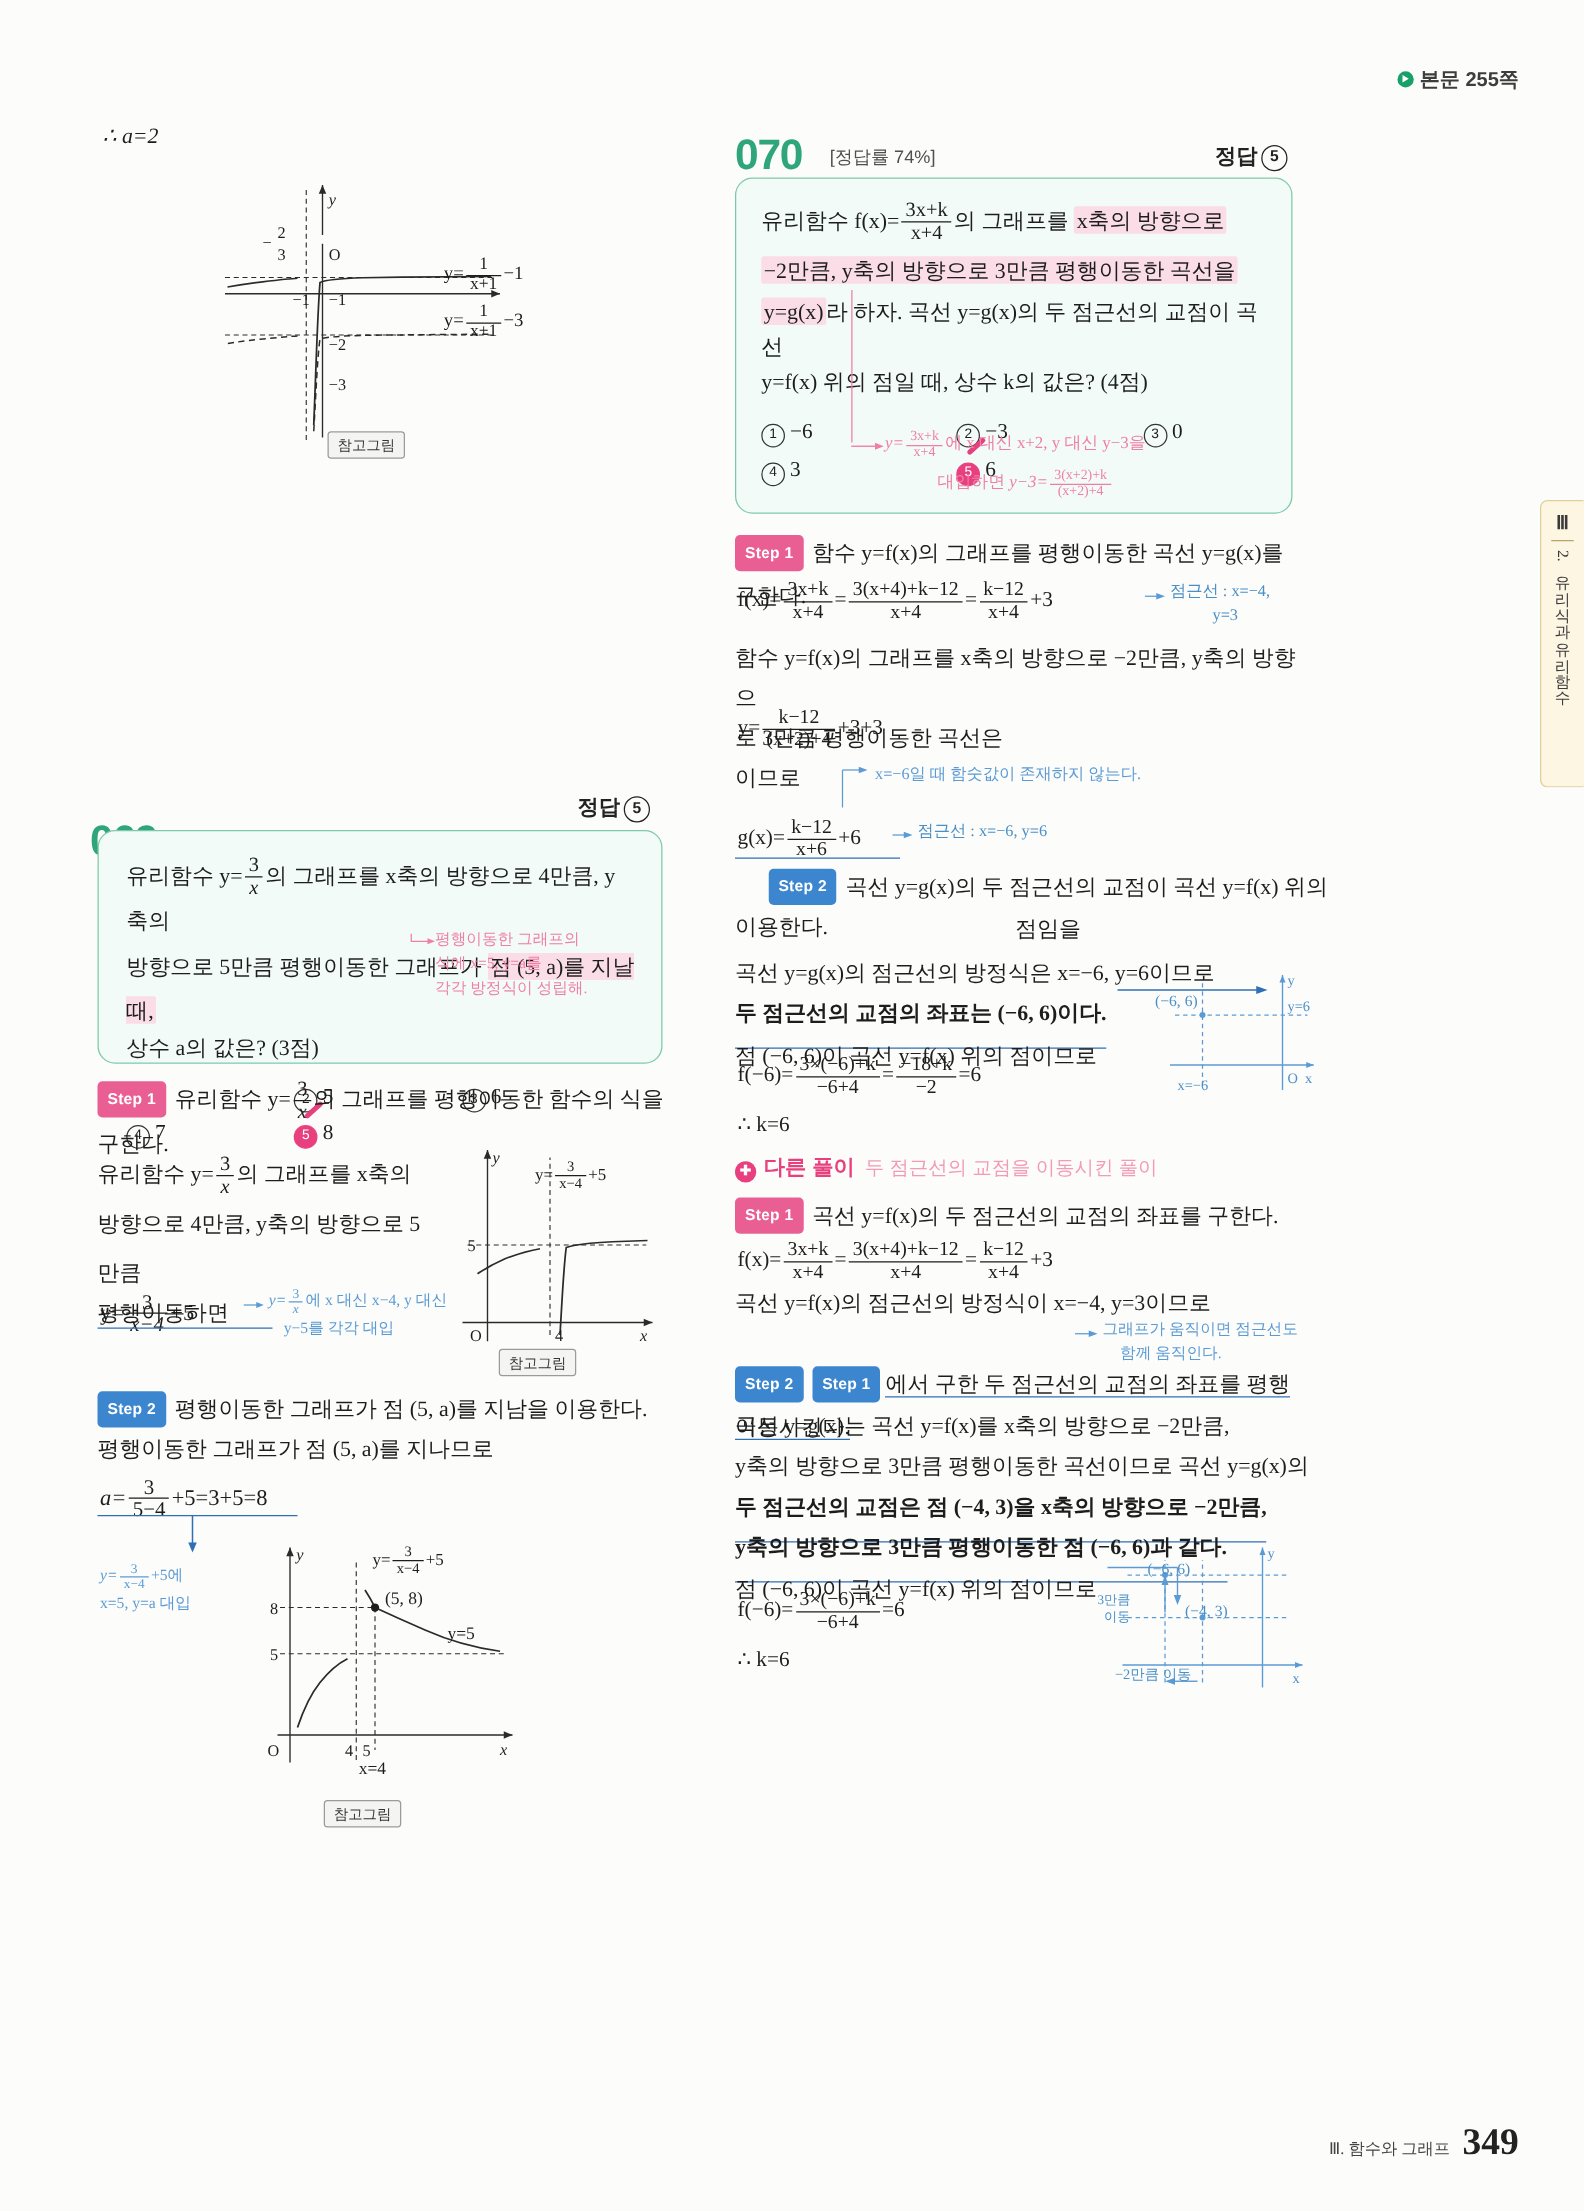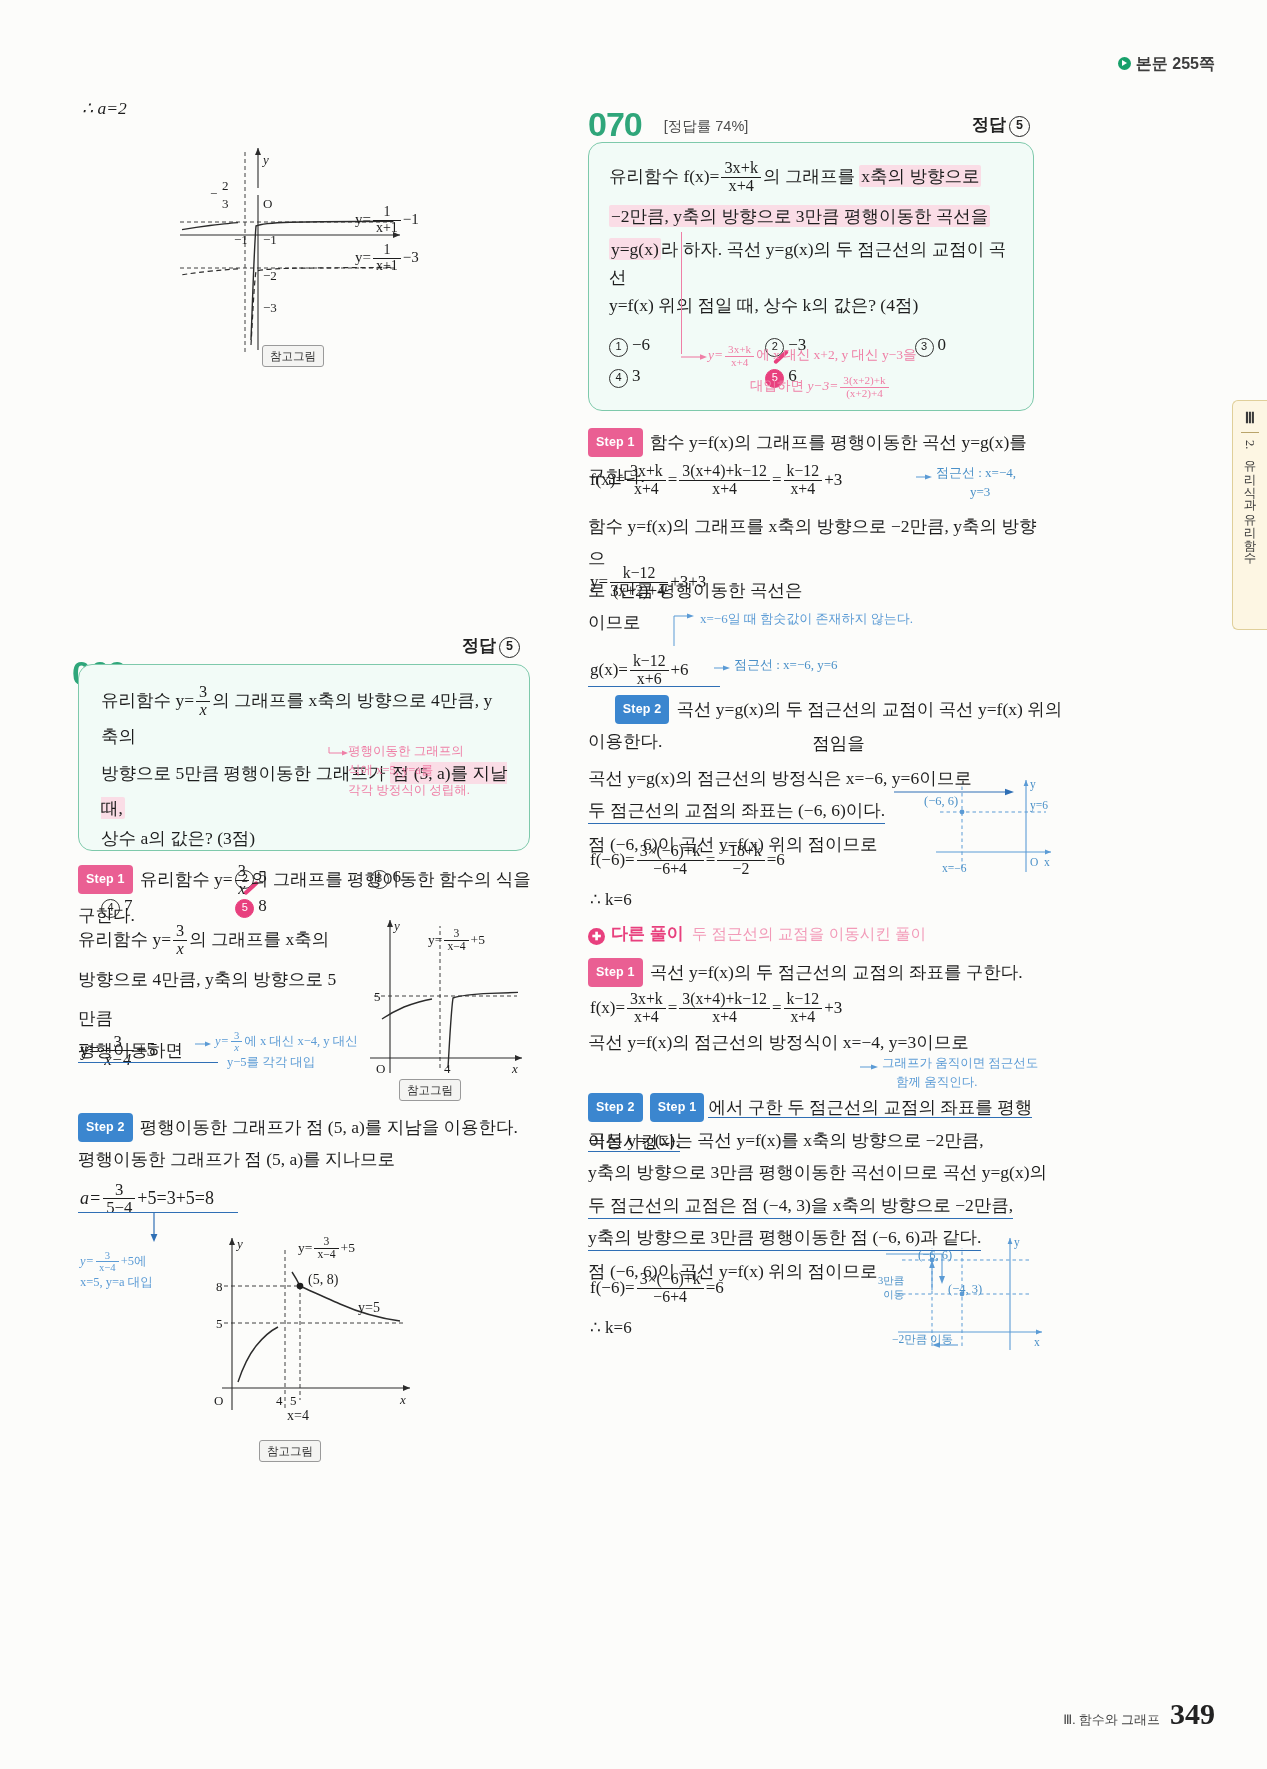--- a/index.html
+++ b/index.html
@@ -45,21 +45,21 @@
         padding:2.5px 8px 3px;border-radius:4px;margin-right:7px;position:relative;top:-2px;letter-spacing:0.2px;}
   .step.p{background:#ea5f93;}
   .step.b{background:#3b86cf;}
 
   
   .body{font-size:17.5px;line-height:1.95;}
   .eq{font-size:18px;line-height:2.3;}
   .note-pink{color:#ef7fa6;font-size:12.5px;line-height:1.55;font-family:"Liberation Serif",serif;}
   .note-blue{color:#5b9bd5;font-size:12.5px;line-height:1.55;}
   .note-blue2{color:#4a90c8;font-size:13px;}
-  .uline{border-bottom:1.3px solid #2f6fb5;padding-bottom:3px;}
+  .uline{border-bottom:1.3px solid #2f6fb5;padding-bottom:18px;font-weight:bold;}
   .uline-b{border-bottom:1.3px solid #2f6fb5;}
 
   
   .other{font-family:"Liberation Sans",sans-serif;font-weight:bold;font-size:17px;color:#e8407e;}
   .other .star{display:inline-block;width:17px;height:17px;border-radius:50%;background:#e8407e;color:#fff;
                 text-align:center;line-height:16px;font-size:11px;margin-right:6px;position:relative;top:1px;}
   .other .sub{color:#f29ab8;font-weight:normal;font-size:15.5px;margin-left:8px;}
 
   
   .refcap{display:inline-block;border:1px solid #9a9a9a;border-radius:3px;background:#f4f4f2;

